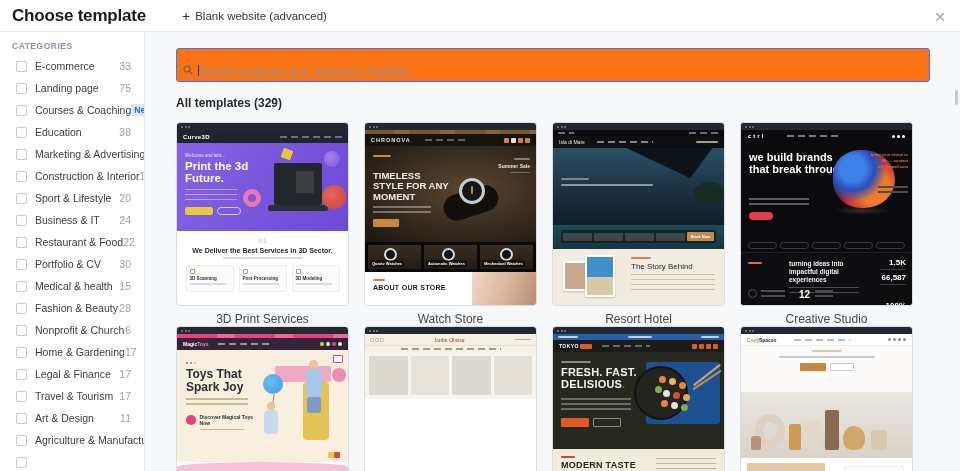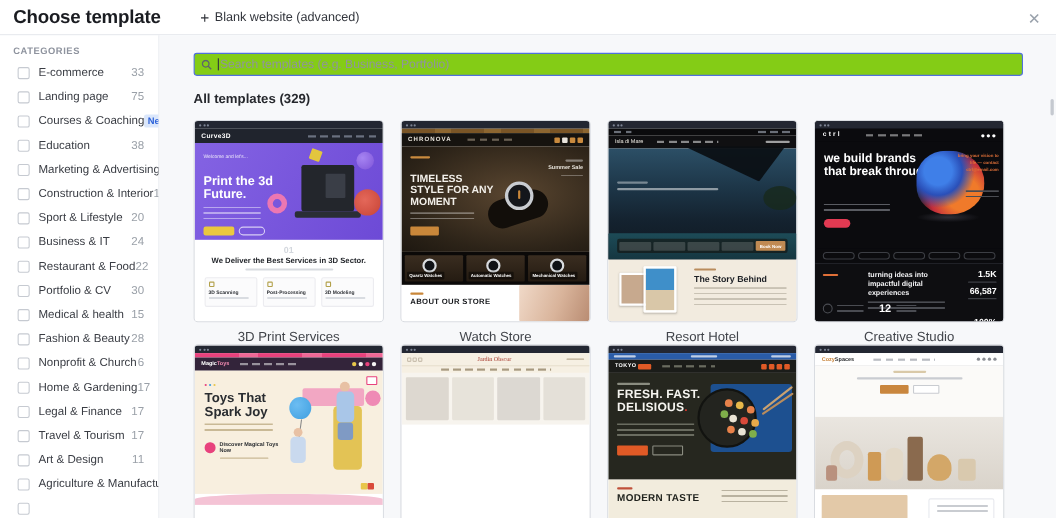--- a/index.html
+++ b/index.html
@@ -18,56 +18,56 @@
   .bodyrow{flex:1;display:flex;min-height:0}
   aside{width:145px;flex:none;background:#fff;border-right:1px solid #e7e9ee;padding-top:9px;overflow:hidden}
   .cats-h{margin:0 0 4px 12px;font-size:8.5px;font-weight:bold;letter-spacing:.06em;color:#8e939e}
   .cat-row{display:flex;align-items:center;height:22px;padding:0 13px 0 16px;cursor:pointer}
   .cb{width:11px;height:11px;border:1px solid #c6cad1;border-radius:2px;background:#fff;flex:none}
   .cl{margin-left:8px;font-size:10.5px;color:#3a3d44;white-space:nowrap}
   .cc{margin-left:auto;font-size:10.5px;color:#9aa0a8}
   .badge{margin-left:auto;font-size:8.5px;font-weight:bold;color:#2d62d9;background:#dbe7fb;border-radius:2px;padding:1px 3px}
   main{position:relative;flex:1;background:#f7f8fa;padding:16px 30px 0 31px;overflow:hidden}
   
-  .search{display:flex;align-items:center;height:21px;background:#84cc16;border:1.5px solid #5070dd;border-radius:3px;padding:0 6px}
+  .search{display:flex;align-items:flex-start;height:21px;background:#f97316;border:1.5px solid #5070dd;border-radius:3px;padding:16px 6px}
   .search svg{flex:none}
   .caret{width:1px;height:11px;background:#30343b;margin:0 0 0 5px;flex:none}
   .search input{flex:1;border:none;outline:none;background:none;font-family:inherit;font-size:11px;color:#30343b;padding:0 0 0 1px}
   .search input::placeholder{color:#8f949d}
   .all-h{margin-top:14px;font-size:12px;font-weight:bold;color:#26282d}
   
   .grid{margin-top:12px;display:grid;grid-template-columns:repeat(4,173px);column-gap:15px}
   .card{cursor:pointer}
   .thumb{position:relative;width:173px;height:184px;border:1px solid #d9dce1;border-radius:4px;background:#fff;overflow:hidden}
   .cname{margin-top:6px;text-align:center;font-size:12px;color:#42454b;height:14px}
   .bbar{height:7px;background:#232732;display:flex;align-items:center;gap:1.5px;padding-left:4px}
   .bbar i{width:2px;height:2px;border-radius:50%;background:#7d8494}
   .hbars{height:2px;background:repeating-linear-gradient(90deg,var(--c,#888) 0 7px,transparent 7px 11px)}
   .para{background:repeating-linear-gradient(180deg,var(--c,#bbb) 0 1.5px,transparent 1.5px 5px)}
   .ln{display:block;border-radius:1px}
   .abs{position:absolute}
   .scroll-thumb{position:absolute;right:2px;top:58px;width:3px;height:15px;background:#c5c9d0;border-radius:2px}
   
   .t0-logo{font-size:6px;font-weight:bold;color:#fff;letter-spacing:.3px}
   .t0-intro{font-size:4.5px;color:rgba(255,255,255,.85)}
-  .t0-hero{width:66px;font-size:11.5px;line-height:1.08;font-weight:bold;color:#fff;margin-top:14px}
+  .t0-hero{width:66px;font-size:11.5px;line-height:1.08;font-weight:bold;color:#fff;margin-top:2px}
   .t0-num{font-size:8px;font-weight:bold;color:#d3d7dd;text-align:center}
   .t0-sec{font-size:7px;font-weight:bold;color:#24272c;text-align:center;margin-top:2px}
   .svc{width:48px;height:27px;background:#fbfbfc;border:1px solid #ececf0;border-radius:2px;padding:3px;text-align:left}
   .svc .nm{font-size:4.5px;font-weight:bold;color:#2b2e33;margin-top:2px;white-space:nowrap}
   .t1-logo{font-size:5.5px;font-weight:bold;letter-spacing:1px;color:#e8e4dc}
   .t1-hero{width:80px;font-size:9.5px;line-height:1.12;font-weight:bold;color:#f2efe9}
   .t1-sale{font-size:5px;font-weight:bold;color:#e8e4dc}
   .wtile{flex:1;position:relative;background:linear-gradient(#3a2d20,#241b12);border-radius:1px}
   .wtile .lbl{position:absolute;left:2px;bottom:2px;font-size:4px;font-weight:bold;color:#fff;background:rgba(0,0,0,.45);padding:1px 2px;border-radius:1px;white-space:nowrap}
   .t1-about{font-size:7px;font-weight:bold;letter-spacing:.3px;color:#17191d}
   .t2-logo{font-size:5px;color:#efece4}
   .t2-hero{width:125px;font-size:9px;line-height:1.3;letter-spacing:.6px;color:#fff}
   .t2-book{font-size:4px;color:#fff;font-weight:bold}
-  .t2-story{font-size:8px;font-weight:bold;color:#1d2025}
+  .t2-story{font-size:8px;font-weight:normal;color:#1d2025}
   .t3-logo{font-size:6px;font-weight:bold;letter-spacing:2px;color:#fff}
   .t3-hero{width:102px;font-size:11px;line-height:1.07;font-weight:bold;color:#fff}
   .t3-contact{font-size:4px;font-weight:bold;color:#e07038;line-height:1.5;text-align:right}
   .t3-sec{font-size:6.5px;font-weight:bold;color:#f2f2f4;line-height:1.25}
   .t3-stat{font-size:8px;font-weight:bold;color:#fff;text-align:right}
   .t3-years{font-size:10px;font-weight:bold;color:#fff}
   .pill{border:1px solid #3c3e44;border-radius:99px;height:7px;flex:1}
   .t4-logo{font-size:5px;font-weight:bold;color:#fff}
   .t4-logo b{color:#f08ab0}
   .t4-hero{width:74px;font-size:12px;line-height:1.1;font-weight:bold;color:#2a2d31;margin-top:4px}

